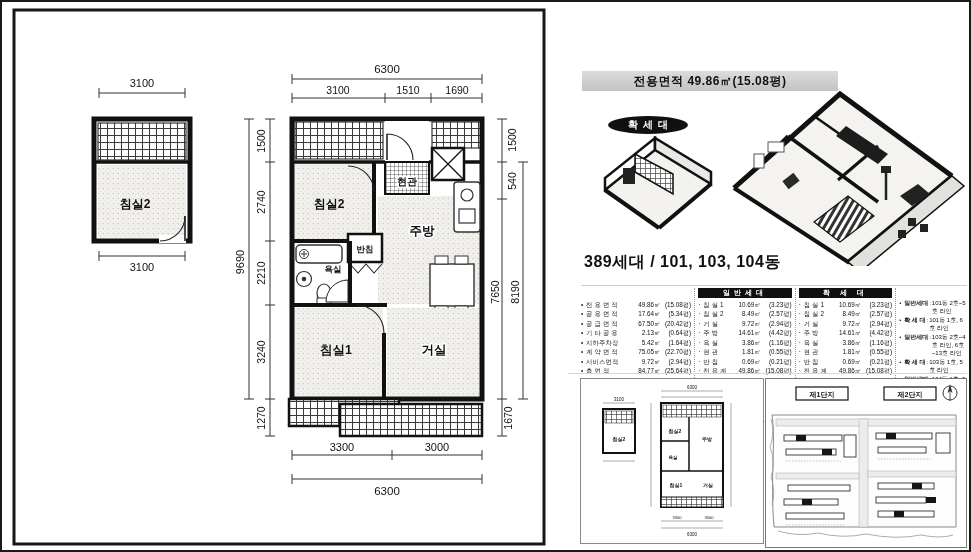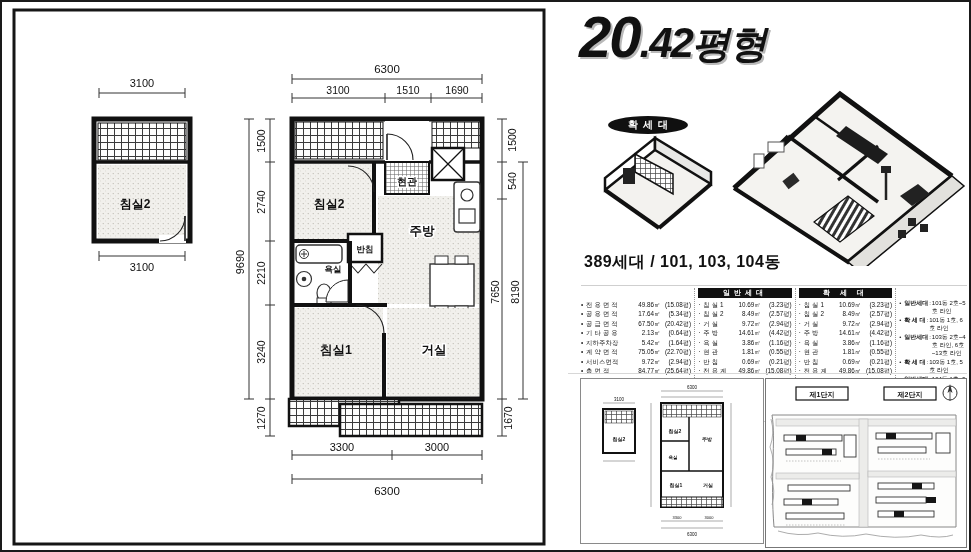--- a/index.html
+++ b/index.html
@@ -237,23 +237,21 @@
         <text x="514" y="138" font-size="10.5" text-anchor="middle" transform="rotate(-90 514 138)">1500</text>
         <text x="514" y="179" font-size="10.5" text-anchor="middle" transform="rotate(-90 514 179)">540</text>
         <text x="497" y="290" font-size="10.5" text-anchor="middle" transform="rotate(-90 497 290)">7650</text>
         <text x="517" y="290" font-size="10.5" text-anchor="middle" transform="rotate(-90 517 290)">8190</text>
         <text x="510" y="416" font-size="10.5" text-anchor="middle" transform="rotate(-90 510 416)">1670</text>
       </g>
     </g>
   </svg>
 
   
-  <div class="title">
-    <span class="t-num">20</span><span class="t-dec">.42</span><span class="t-suf">평형</span>
-  </div>
+  <div class="subtitle">전용면적 49.86㎡(15.08평)</div>
 
   <div class="badge">확세대</div>
 
   
   <svg class="iso-small" width="125" height="110" viewBox="0 0 125 110">
     <defs>
       <pattern id="grid2" width="5" height="5" patternUnits="userSpaceOnUse">
         <rect width="5" height="5" fill="#fff"></rect>
         <path d="M0,0.4H5M0.4,0V5" stroke="#444" stroke-width="0.8"></path>
       </pattern>

